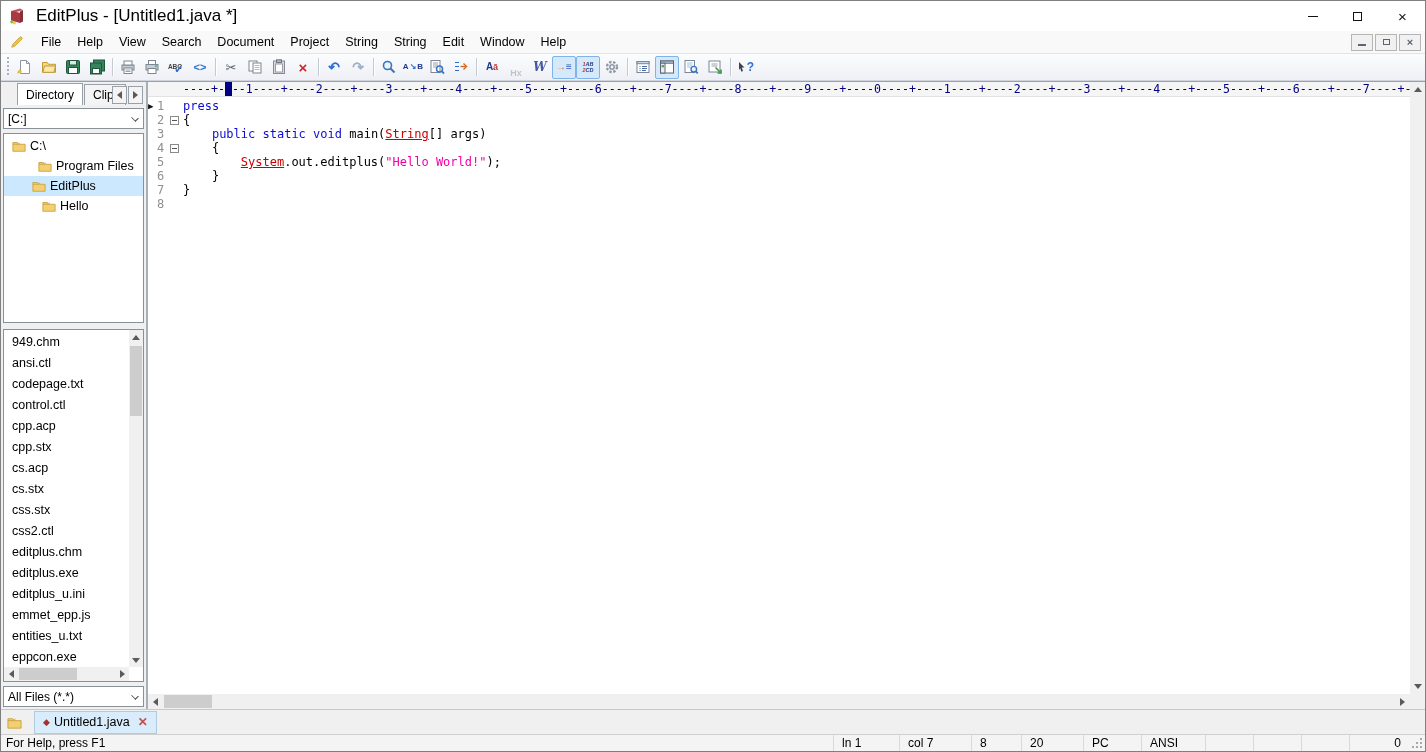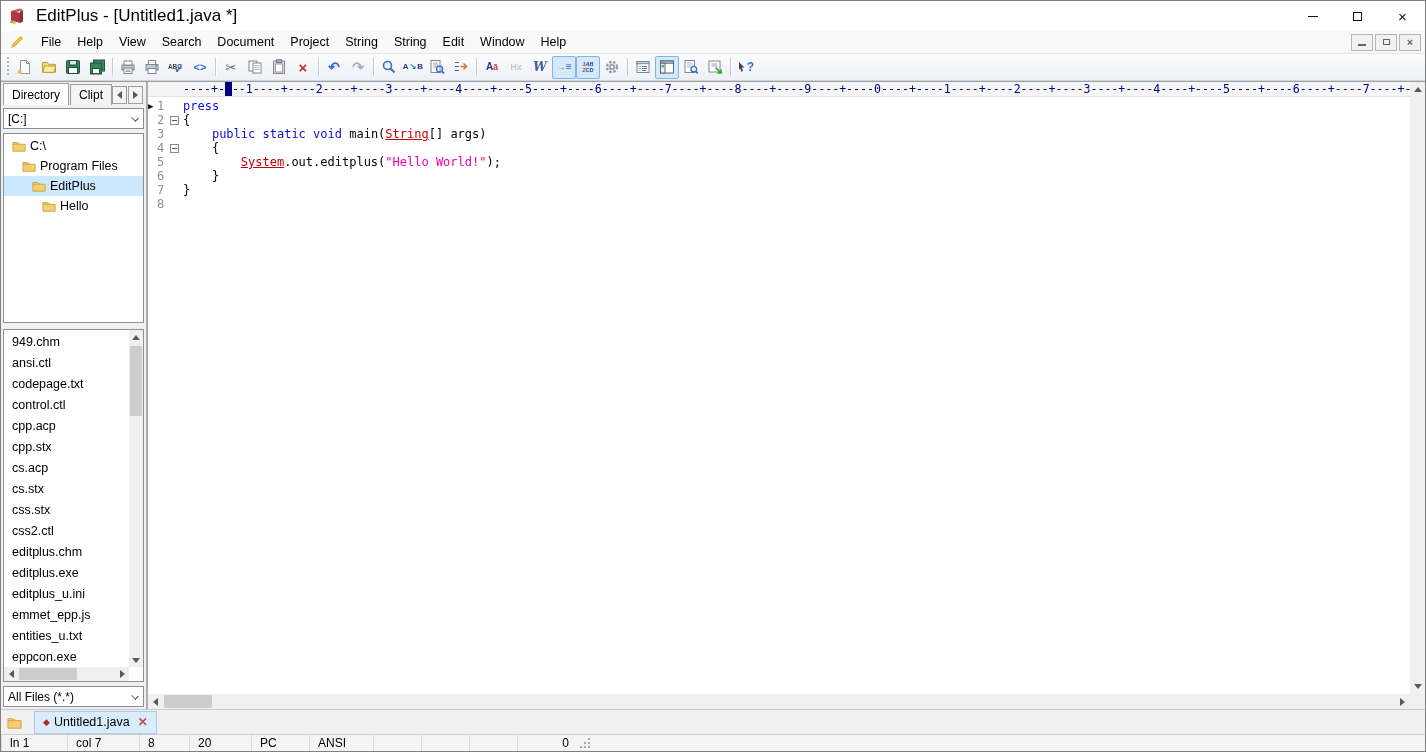--- a/index.html
+++ b/index.html
@@ -34,21 +34,21 @@
 
   
   .toolbar { height:27px; background:linear-gradient(#fcfdfe,#edf0f5); border-bottom:1px solid #d0d5dd;
              display:flex; align-items:center; flex:0 0 auto; padding-left:2px; }
   .grip { width:6px; height:20px; margin:0 2px;
           background:repeating-linear-gradient(#aab2bd 0 2px, transparent 2px 4px);
           background-size:2px 100%; background-repeat:no-repeat; background-position:2px 0; }
   .tb { width:24px; height:23px; border:1px solid transparent; background:transparent;
         display:flex; align-items:center; justify-content:center; padding:0; border-radius:2px; }
   .tb.on { background:var(--toolbar-toggle-bg); border-color:var(--toolbar-toggle-border); }
-  .tb.disabled { opacity:.45; filter:grayscale(60%); }
+  .tb.disabled { opacity:.45; filter:grayscale(60%);align-items:flex-end; }
   .tb svg { display:block; }
   .tsep { width:1px; height:18px; background:#c4cad2; margin:0 3px; box-shadow:1px 0 0 #fff; }
   .tx-ic { font-weight:bold; line-height:1; display:flex; align-items:center; }
   .abc { font-size:6.5px; color:#444; letter-spacing:0; }
   .chk { color:#2b6fd4; font-size:12px; margin-left:-8px; margin-top:3px; font-style:normal;}
   .html-tx { color:#2b6fd4; font-size:11px; font-weight:bold; }
   .cut-tx { font-size:13px; color:#5a6570; }
   .del-tx { font-size:15px; font-weight:bold; color:#cc2a2a; }
   .undo-tx { font-size:14px; font-weight:bold; color:#2b6fd4; }
   .redo-tx { font-size:14px; font-weight:bold; color:#9db0c6; }
@@ -63,21 +63,21 @@
   .lnic { display:flex; flex-direction:column; line-height:6px; font-size:5.5px; font-weight:bold; }
   .lnic .red { color:#c23333;} .lnic .nvy { color:#22388c;}
   .help-q { color:#2b6fd4; font-size:12px; font-weight:bold; margin-left:1px;}
 
   
   .content { flex:1 1 auto; display:flex; border-top:1px solid #98a0a8; min-height:0; background:#f0f0f0; }
 
   
   .sidepanel { width:146px; flex:0 0 auto; background:#f0f0f0; border-right:1px solid #a8aeb5;
                display:flex; flex-direction:column; min-height:0; }
-  .s-tabs { height:23px; display:flex; align-items:flex-end; padding:2px 2px 0 2px; gap:1px; overflow:hidden;}
+  .s-tabs { height:23px; display:flex; align-items:flex-end; padding:2px 2px 0 16px; gap:1px; overflow:hidden;}
   .s-tab { border:1px solid #9aa0a8; border-bottom:none; background:#f4f4f4; padding:3px 8px 3px 8px;
            font-size:12px; white-space:nowrap; }
   .s-tab.active { background:#fff; padding-top:4px; }
   .tab-arrow { width:15px; height:18px; border:1px solid #9aa0a8; background:#f4f4f4;
                display:flex; align-items:center; justify-content:center; flex:0 0 auto;}
   .combo { height:21px; margin:4px 2px 2px 2px; background:#fff; border:1px solid #8a9097;
            display:flex; align-items:center; padding:0 4px; font-size:12px; position:relative;}
   .combo .chev { position:absolute; right:5px; top:6px; width:6px; height:6px;
                  border-right:1px solid #444; border-bottom:1px solid #444; transform:rotate(45deg) scaleY(.8); }
   .treebox { height:190px; margin:2px; background:#fff; border:1px solid #8a9097; overflow:hidden; padding-top:2px;}
@@ -428,21 +428,21 @@
         <i class="chev"></i>
       </div>
       <div class="treebox">
           <div class="tree-row" style="padding-left: 8px;">
             <svg width="14" height="12" viewBox="0 0 16 13">
               <path d="M1 2.5h5.2l1.3 2H15v8H1z" fill="#f3cf72" stroke="#c9a23f"></path>
               <path d="M1 4.5h6.5l1.3-2" fill="none" stroke="#c9a23f"></path>
             </svg>
             <span class="tree-label">C:\</span>
           </div>
-          <div class="tree-row" style="padding-left: 18px;">
+          <div class="tree-row" style="padding-left: 34px;">
             <svg width="14" height="12" viewBox="0 0 16 13">
               <path d="M1 2.5h5.2l1.3 2H15v8H1z" fill="#f3cf72" stroke="#c9a23f"></path>
               <path d="M1 4.5h6.5l1.3-2" fill="none" stroke="#c9a23f"></path>
             </svg>
             <span class="tree-label">Program Files</span>
           </div>
           <div class="tree-row selected" style="padding-left: 28px;">
             <svg width="14" height="12" viewBox="0 0 16 13">
               <path d="M1 2.5h5.2l1.3 2H15v8H1z" fill="#f3cf72" stroke="#c9a23f"></path>
               <path d="M1 4.5h6.5l1.3-2" fill="none" stroke="#c9a23f"></path>
@@ -543,20 +543,21 @@
         <path d="M1 4.5h6.5l1.3-2" fill="none" stroke="#c9a23f"></path>
       </svg>
     <div class="doctab">
       <span class="mod-glyph">◆</span>
       <span>Untitled1.java</span>
       <span class="tab-close">✕</span>
     </div>
   </div>
 
   <div class="statusbar">
+    <span class="st-help">For Help, press F1</span>
     <span class="status-cells">
         <span class="st-cell" style="width: 66px;">ln 1</span>
         <span class="st-cell" style="width: 72px;">col 7</span>
         <span class="st-cell" style="width: 50px;">8</span>
         <span class="st-cell" style="width: 62px;">20</span>
         <span class="st-cell" style="width: 58px;">PC</span>
         <span class="st-cell" style="width: 64px;">ANSI</span>
         <span class="st-cell" style="width: 48px;"></span>
         <span class="st-cell" style="width: 48px;"></span>
         <span class="st-cell" style="width: 48px;"></span>

